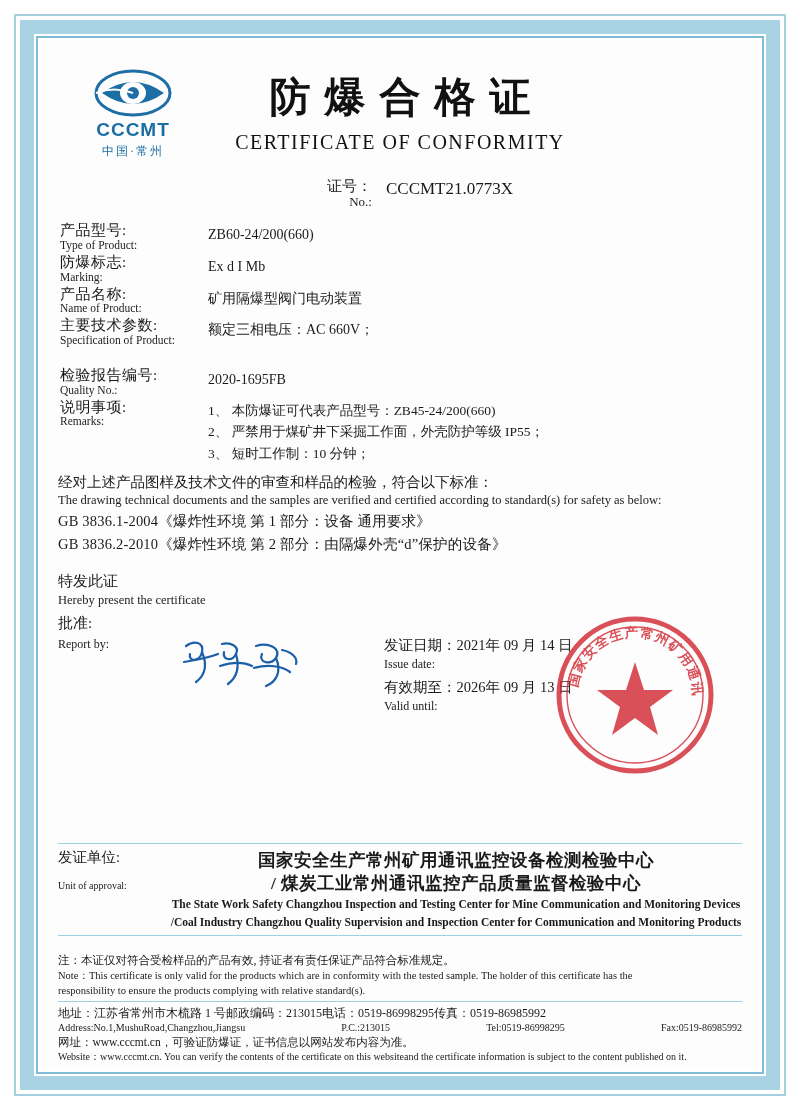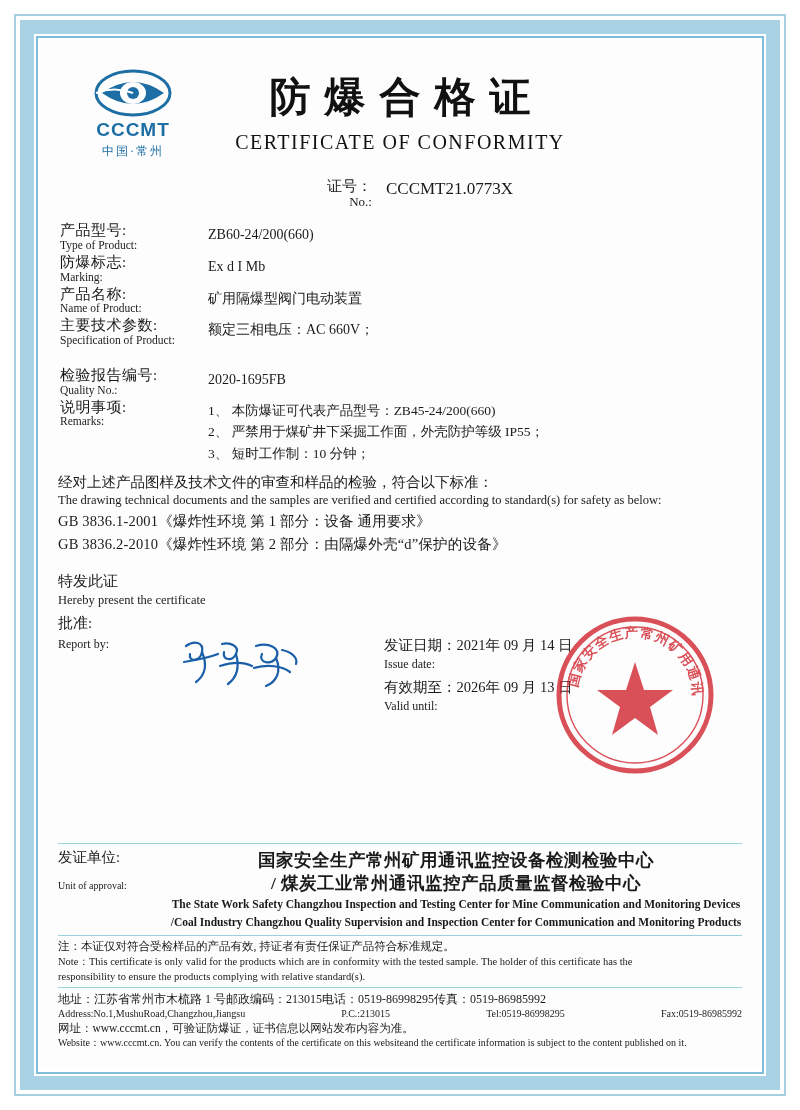--- a/index.html
+++ b/index.html
@@ -195,21 +195,21 @@
     width: 162px;
     height: 162px;
     pointer-events: none;
   }
 
   
   .footer {
     position: absolute;
     left: 18px;
     right: 18px;
-    bottom: 20px;
+    bottom: 6px;
   }
   .issuing {
     display: flex;
     align-items: flex-start;
     border-top: 1px solid #9fd0e2;
     padding-top: 5px;
   }
   .issuing .lab {
     flex: 0 0 112px;
     line-height: 1.2;
@@ -225,21 +225,21 @@
   }
   .org-en {
     font-size: 11.5px;
     font-weight: bold;
     line-height: 1.35;
     margin-top: 2px;
   }
   .note-box {
     border-top: 1px solid #9fd0e2;
     margin-top: 5px;
-    padding-top: 3px;
+    padding-top: 17px;
   }
   .note-line { font-size: 11.5px; line-height: 1.3; }
   .note-line .en { font-size: 10.5px; }
   .addr-line {
     font-size: 12px;
     margin-top: 2px;
     display: flex;
     gap: 0;
     flex-wrap: wrap;
   }
@@ -346,21 +346,21 @@
             <li>2、 严禁用于煤矿井下采掘工作面，外壳防护等级 IP55；</li>
             <li>3、 短时工作制：10 分钟；</li>
           </ul>
         </div>
       </div>
     </div>
 
     <div class="standards">
       <div class="std-cn">经对上述产品图样及技术文件的审查和样品的检验，符合以下标准：</div>
       <div class="std-en">The drawing technical documents and the samples are verified and certified according to standard(s) for safety as below:</div>
-      <div class="std-item">GB 3836.1-2001《爆炸性环境 第 1 部分：设备 通用要求》</div>
+      <div class="std-item">GB 3836.1-2004《爆炸性环境 第 1 部分：设备 通用要求》</div>
       <div class="std-item">GB 3836.2-2010《爆炸性环境 第 2 部分：由隔爆外壳“d”保护的设备》</div>
     </div>
 
     <div class="hereby">
       <div class="hereby-cn">特发此证</div>
       <div class="hereby-en">Hereby present the certificate</div>
     </div>
 
     <div class="issuer">
       <div class="label-block">

